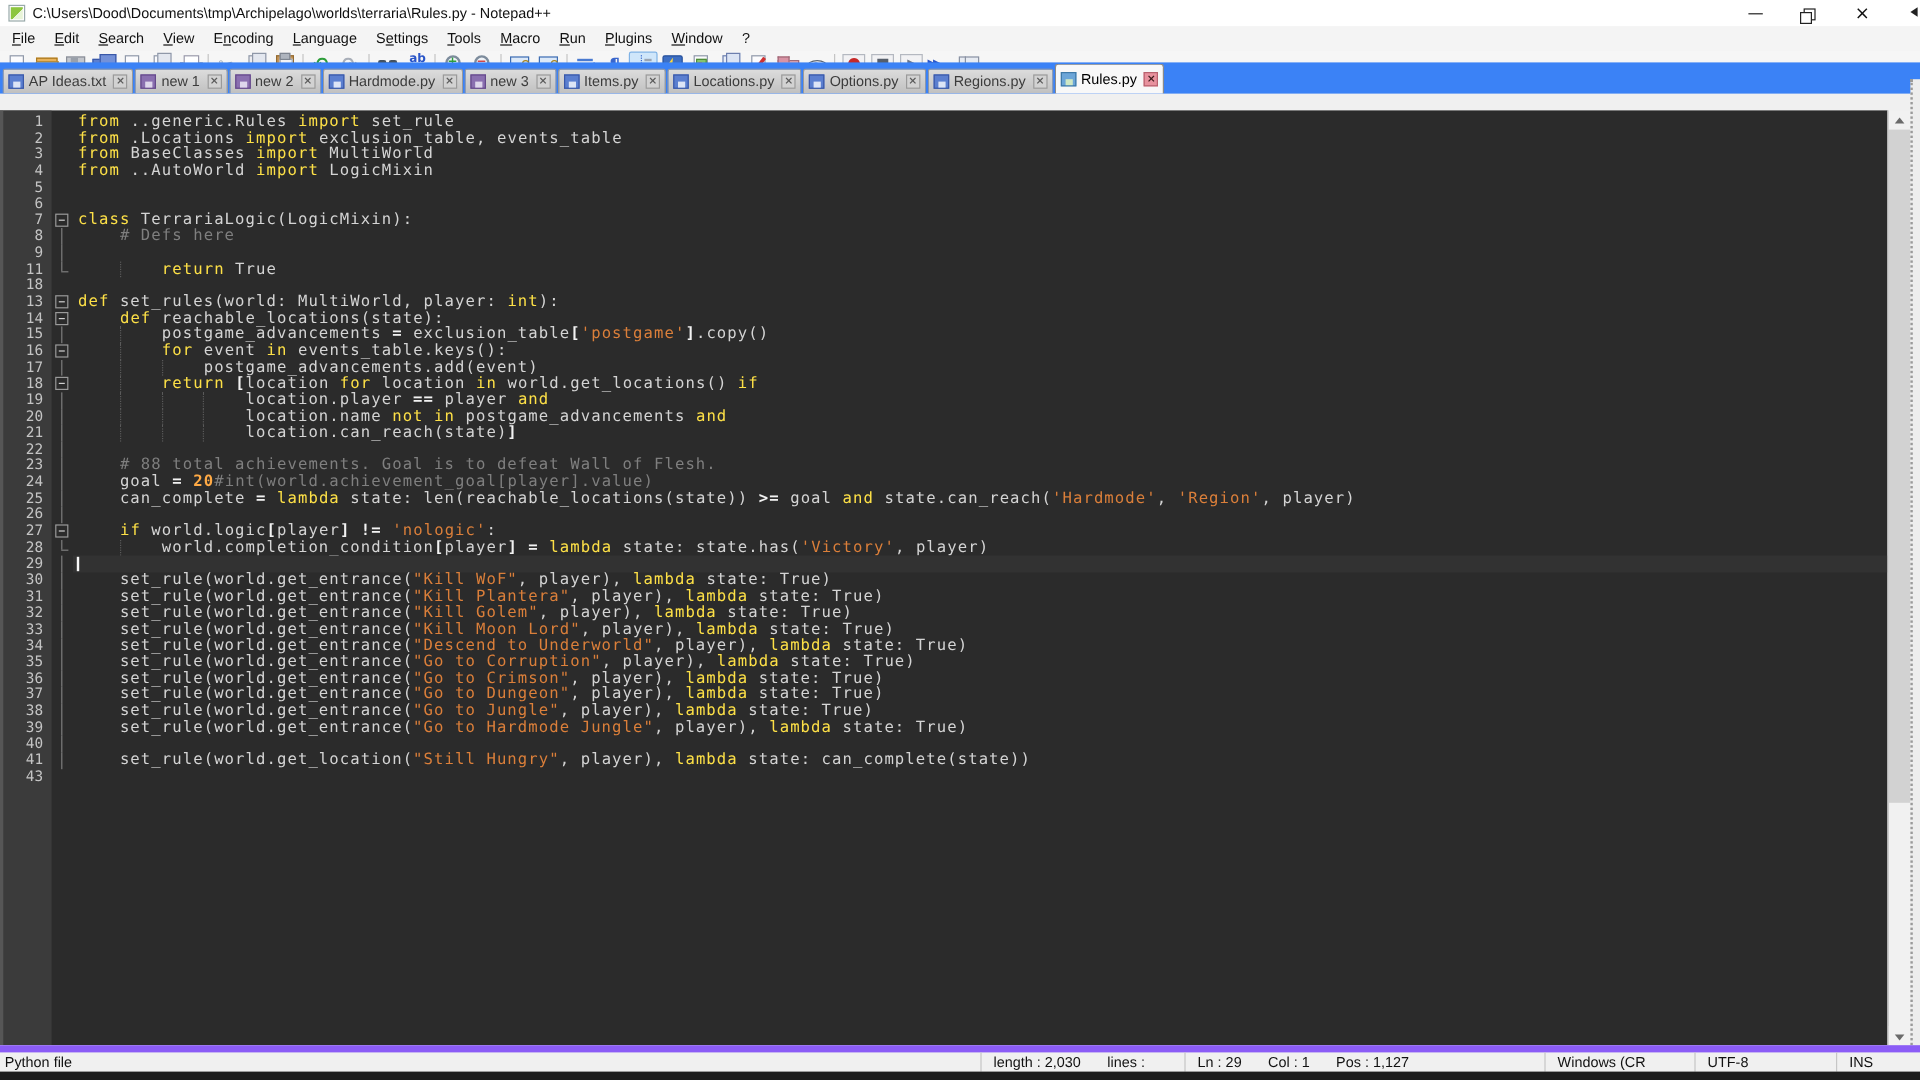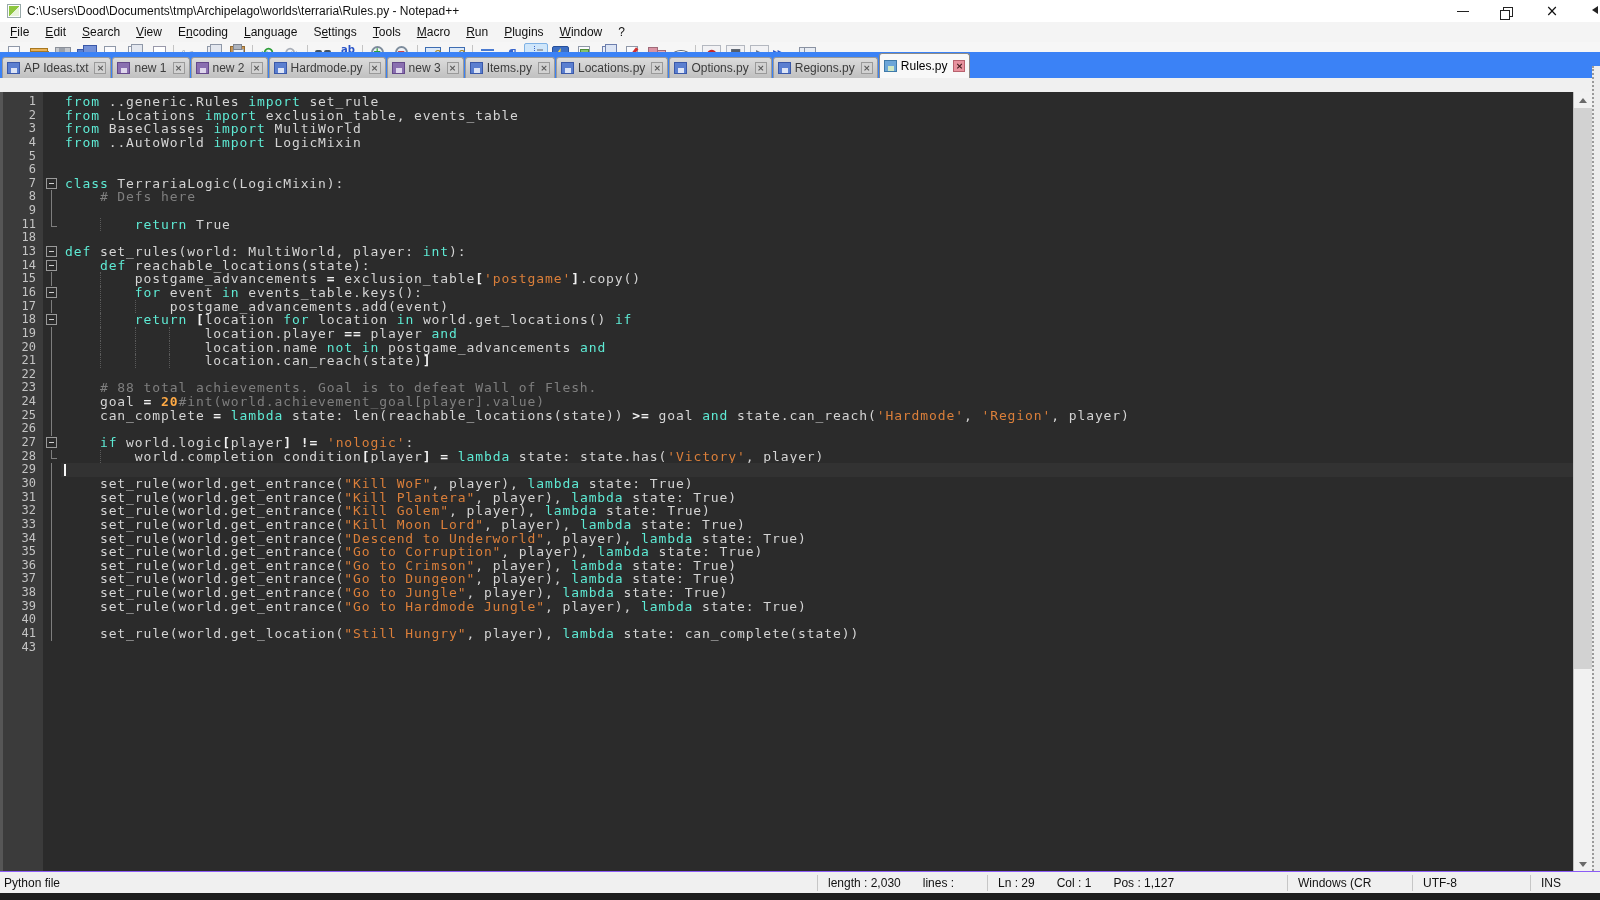--- a/index.html
+++ b/index.html
@@ -133,37 +133,37 @@
   .row.cur{background:linear-gradient(90deg,rgba(0,0,0,0) 58px,#323232 58px);}
   .ln{width:40px;flex:none;text-align:right;padding-right:7px;box-sizing:border-box;
     font:12px/13.65px "DejaVu Sans Mono",monospace;color:#c4c4c4;}
   .fm{width:18px;flex:none;position:relative;}
   .fm.v::before{content:"";position:absolute;left:8px;top:0;bottom:0;width:1px;background:#7e7e7e;}
   .fm.end::before{content:"";position:absolute;left:8px;top:0;height:8px;width:1px;background:#7e7e7e;}
   .fm.end::after{content:"";position:absolute;left:8px;top:8px;width:6px;height:1px;background:#7e7e7e;}
   .fm.box::before{content:"";position:absolute;left:3px;top:1px;width:9px;height:9px;border:1px solid #9a9a9a;background:#2b2b2b;box-sizing:content-box;}
   .fm.box::after{content:"";position:absolute;left:6px;top:6px;width:5px;height:1px;background:#cfcfcf;}
   .code{white-space:pre;font:13px/13.65px "DejaVu Sans Mono",monospace;letter-spacing:0.9px;padding-left:4px;color:#d4d4d4;}
-  .k{color:#5eead4;} .s{color:#db7f3a;} .n{color:#ffaa45;font-weight:bold;}
+  .k{color:#fde047;} .s{color:#db7f3a;} .n{color:#ffaa45;font-weight:bold;}
   .c{color:#7f7f7f;} .d{color:#d4d4d4;} .o{color:#f2f2f2;font-weight:bold;}
   .gd{position:absolute;top:0;height:13.65px;width:0;border-left:1px dotted #5a5a5a;}
   .caret{position:absolute;left:61px;top:1px;width:2px;height:12px;background:#f8f8f8;}
   
   #vscroll{position:absolute;right:8px;top:92px;bottom:29px;width:19px;background:#f1f1f1;border-left:1px solid #c2c2c2;box-sizing:border-box;}
   #vs-up,#vs-down{position:absolute;left:0;width:18px;height:16px;background:#f1f1f1;}
   #vs-up{top:0;} #vs-down{bottom:0;}
   #vs-up::before{content:"";position:absolute;left:5px;top:6px;border:4px solid transparent;border-bottom:5px solid #6a6a6a;border-top:none;}
   #vs-down::before{content:"";position:absolute;left:5px;top:7px;border:4px solid transparent;border-top:5px solid #6a6a6a;border-bottom:none;}
   #vs-thumb{position:absolute;left:0;top:16px;width:18px;height:72%;background:#d2d2d2;}
   
   #right-frame{position:absolute;right:0;top:66px;bottom:29px;width:8px;background:#ededed;
     border-left:2px dotted #9a9a9a;box-sizing:border-box;}
   
   #statusbar{position:absolute;left:0;bottom:7px;width:100%;height:22px;background:#f0f0f0;
-    border-top:1px solid #8b5cf6;display:flex;align-items:center;font-size:12px;color:#111;box-sizing:border-box;margin-top:12px;}
+    border-top:6px solid #8b5cf6;display:flex;align-items:center;font-size:12px;color:#111;box-sizing:border-box;margin-top:12px;}
   .ss{height:16px;line-height:16px;padding-left:10px;box-sizing:border-box;flex:none;border-left:1px solid #c6c6c6;}
   .ss:first-child{border-left:none;flex:1;padding-left:4px;}
   .ss span{margin-right:22px;}
   #bottom-strip{position:absolute;left:0;bottom:0;width:100%;height:7px;background:#1d1d1d;}
 </style>
 </head>
 <body>
 
 <div id="titlebar">
   <span id="app-logo"></span>

